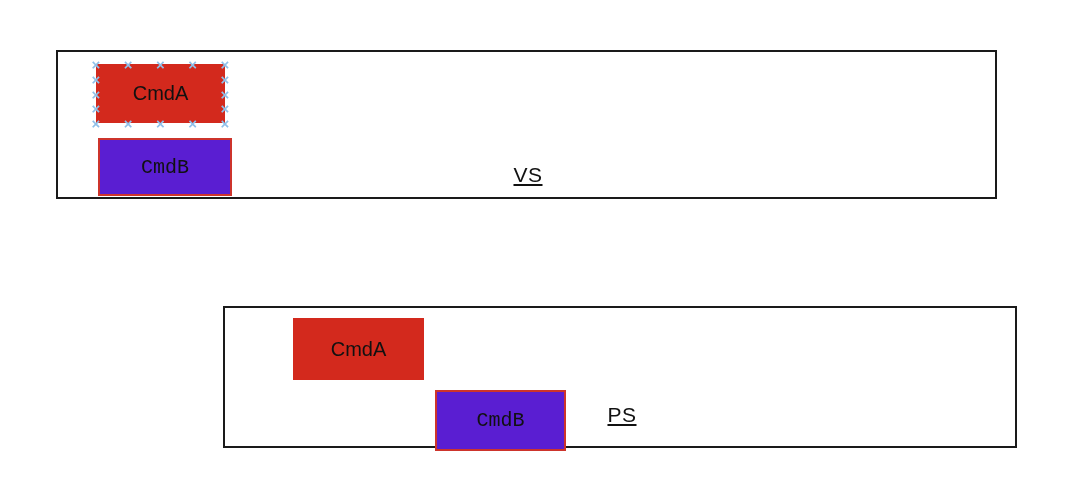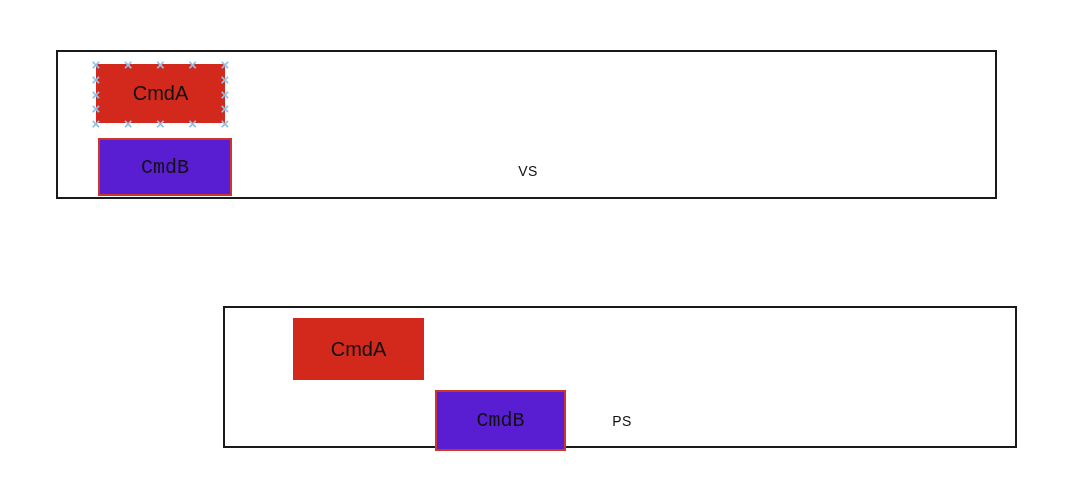--- a/index.html
+++ b/index.html
@@ -37,28 +37,29 @@
   
   .cmda-vs { left: 38px;  top: 12px; width: 129px; height: 59px; }
   .cmdb-vs { left: 40px;  top: 86px; width: 134px; height: 58px; }
 
   
   .cmda-ps { left: 68px;  top: 10px; width: 131px; height: 62px; }
   .cmdb-ps { left: 210px; top: 82px; width: 131px; height: 61px; }
 
   .caption {
     position: absolute;
-    font-size: 14px;
+    font-size: 21px;
     width: 60px;
     text-align: center;
     letter-spacing: 0.5px;
     color: var(--text, #111111);
+    text-decoration: underline;
   }
   .caption-vs { left: 440px; top: 111px; }
-  .caption-ps { left: 367px; top: 105px; }
+  .caption-ps { left: 367px; top: 95px; }
 
   .handle {
     position: absolute;
     transform: translate(-50%, -50%);
     color: var(--selection-handle-blue, #8fc0ea);
     font-size: 15px;
     font-weight: bold;
     line-height: 1;
     user-select: none;
   }

